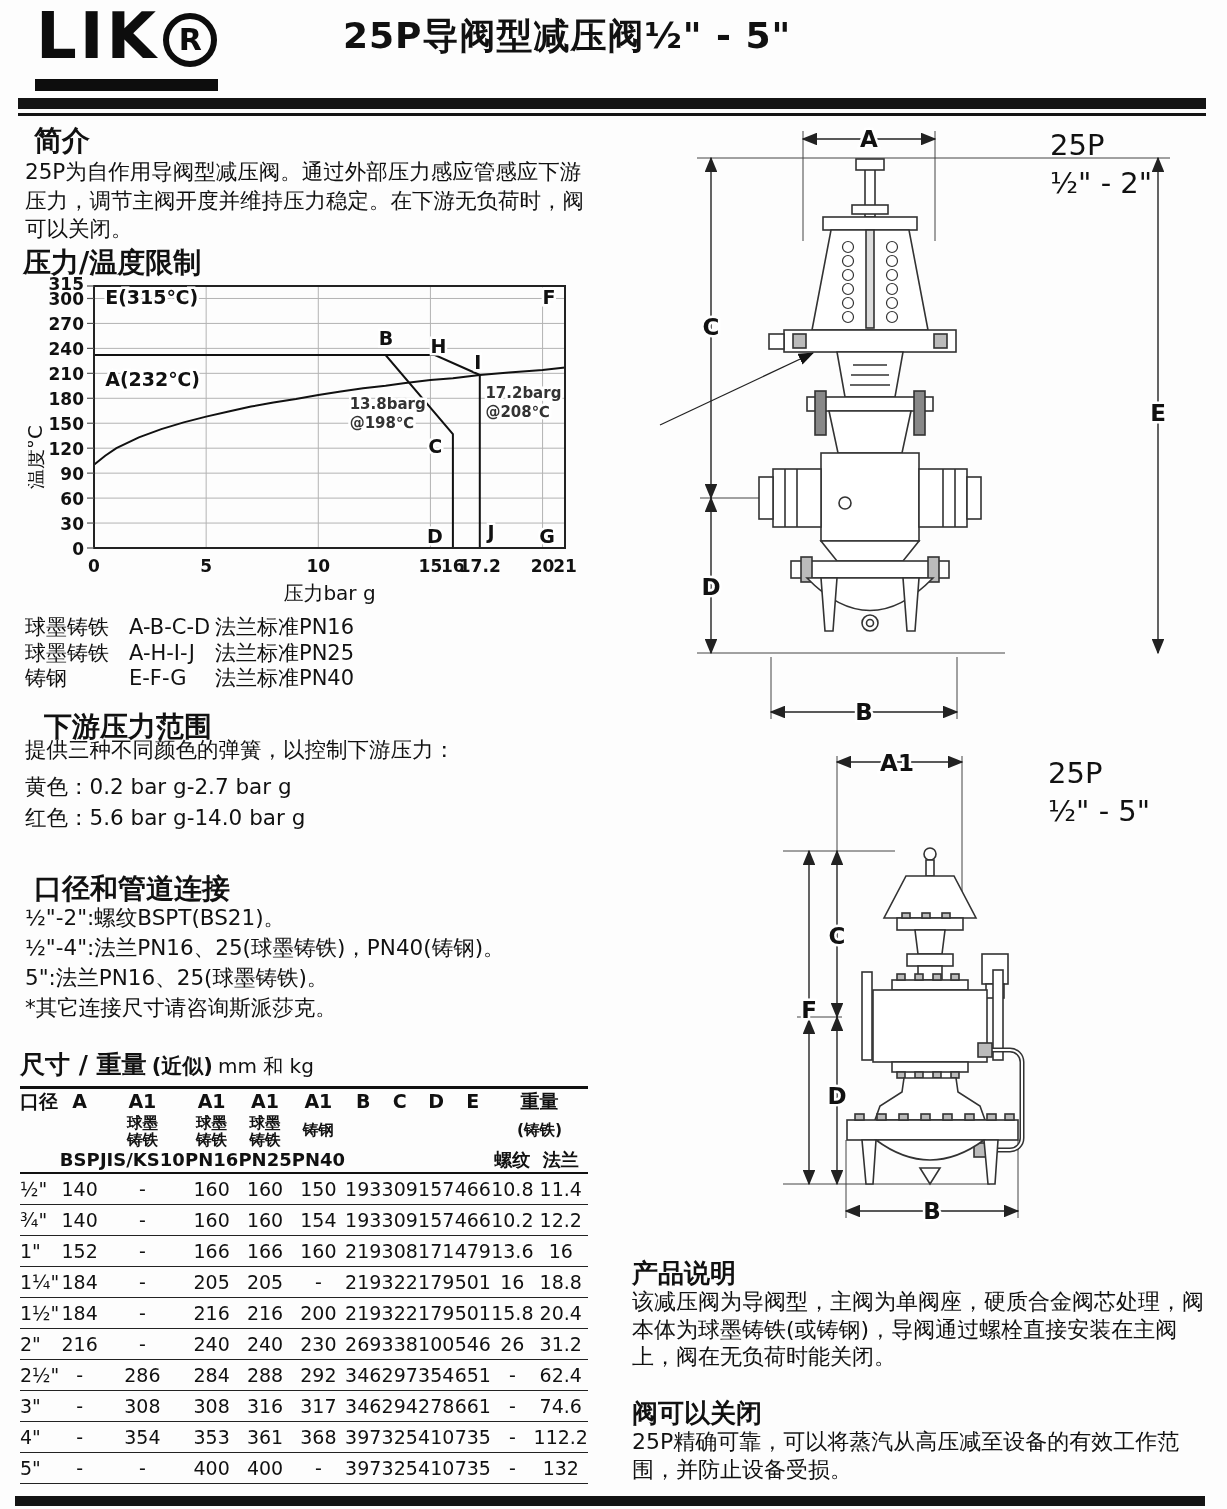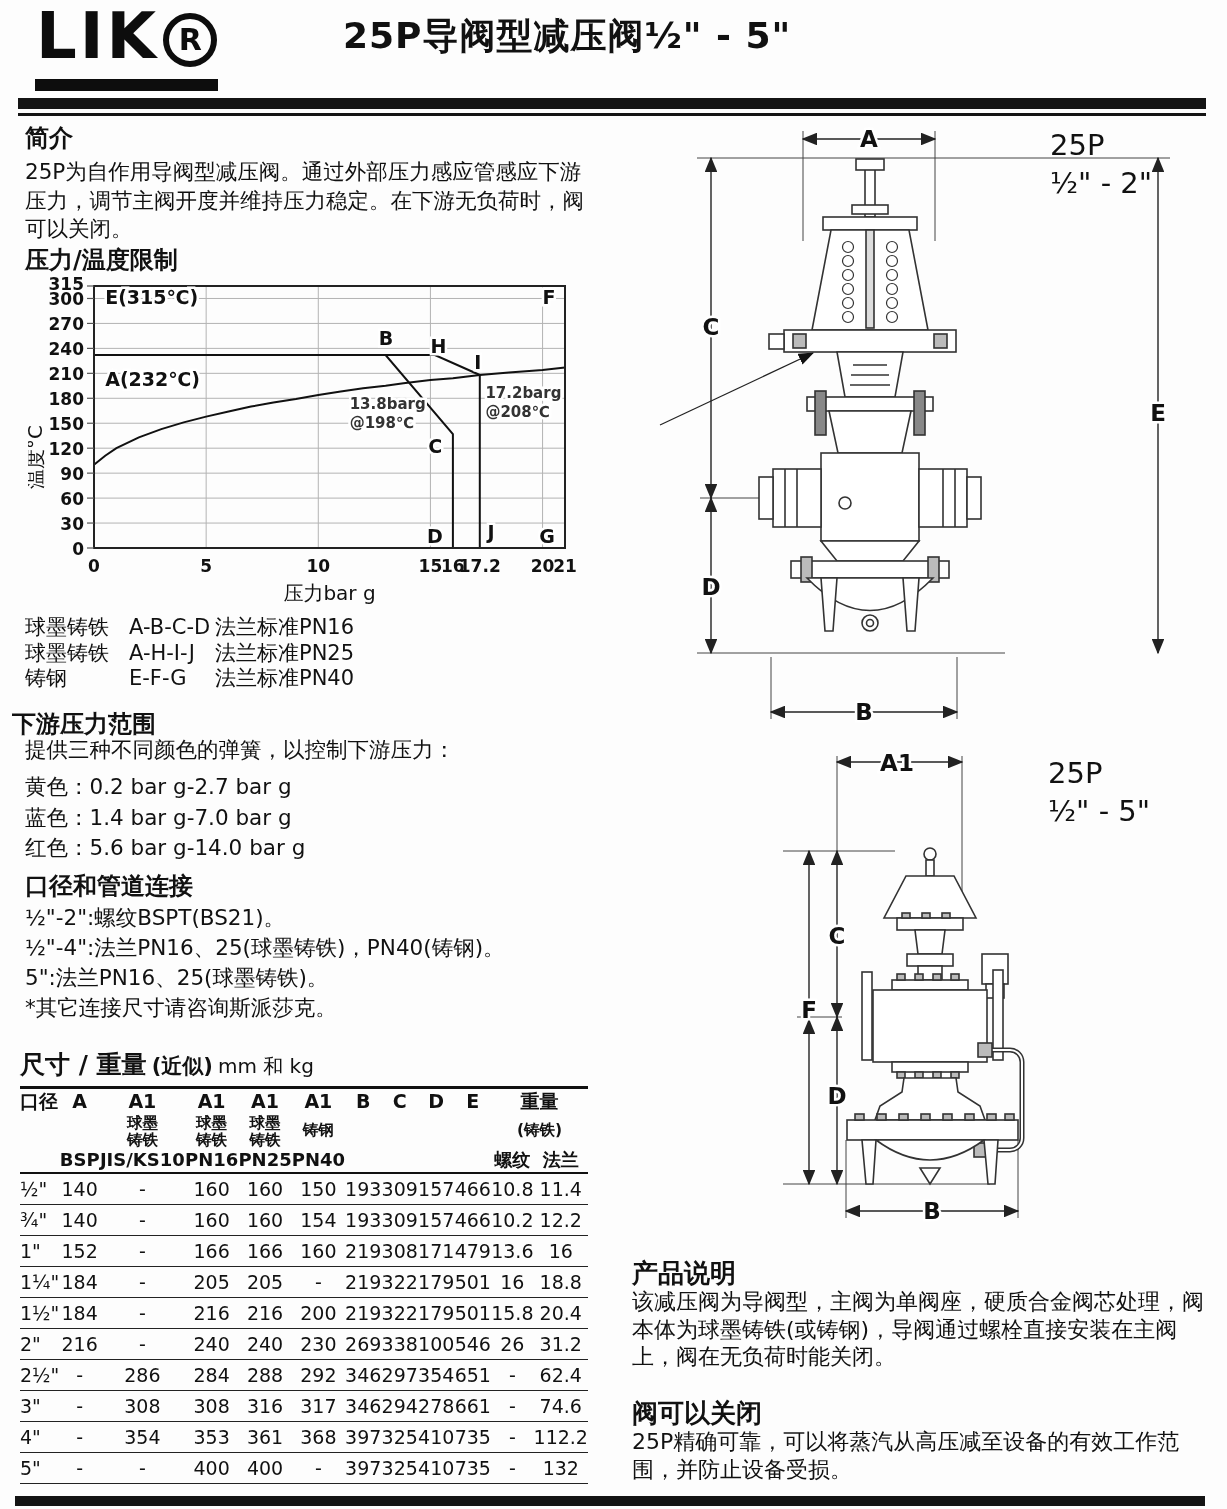--- a/index.html
+++ b/index.html
@@ -9,21 +9,21 @@
   
   .logo-text{left:36px;top:4px;font-size:64px;font-weight:900;letter-spacing:3px;color:#0d0d0d;line-height:64px;}
   .reg-circle{display:inline-block;width:42px;height:42px;border:6px solid #0d0d0d;border-radius:50%;
       font-size:30px;font-weight:900;line-height:42px;text-align:center;letter-spacing:0;vertical-align:8px;margin-left:4px;}
   .logo-bar{left:35px;top:79px;width:183px;height:12px;background:#0d0d0d;}
   .doc-title{left:343px;top:12px;font-size:36px;font-weight:800;letter-spacing:1px;}
   .rule-thick{left:18px;top:98px;width:1188px;height:11px;background:#141414;}
   .rule-thin{left:18px;top:113px;width:1188px;height:3px;background:#141414;}
   .bottom-bar{left:15px;top:1496px;width:1190px;height:10px;background:#141414;}
   
-  .h2{font-size:24px;font-weight:800;}
+  .h2{font-size:28px;font-weight:800;margin-left:9px;}
   .h2b{font-size:26px;font-weight:800;}
   .para{font-size:21.5px;line-height:28.5px;}
   
   .mat-row{display:flex;font-size:21px;line-height:25.5px;}
   .mat-c1{width:104px;}
   .mat-c2{width:86px;}
   
   .spring-line{font-size:21.5px;line-height:30.5px;}
   .conn-line{font-size:21.5px;line-height:30px;}
   
@@ -53,21 +53,21 @@
 
   <div class="abs logo-text"><span>LIK</span><span class="reg-circle">R</span></div>
   <div class="abs logo-bar"></div>
   <div class="abs doc-title">25P导阀型减压阀½" - 5"</div>
   <div class="abs rule-thick"></div>
   <div class="abs rule-thin"></div>
 
   <div class="abs h2" style="left:25px;top:122px;">简介</div>
   <div class="abs para" style="left:25px;top:158px;width:560px;">25P为自作用导阀型减压阀。通过外部压力感应管感应下游压力，调节主阀开度并维持压力稳定。在下游无负荷时，阀可以关闭。</div>
 
-  <div class="abs h2" style="left:25px;top:244px;">压力/温度限制</div>
+  <div class="abs h2" style="left:14px;top:244px;">压力/温度限制</div>
   <svg id="ptchart" class="abs" style="left:28px;top:276px;" width="550" height="338" viewBox="0 0 550 338">
       <line x1="178.14285714285714" y1="10" x2="178.14285714285714" y2="272" stroke="#b3b3b3" stroke-width="1"></line>
       <line x1="290.2857142857143" y1="10" x2="290.2857142857143" y2="272" stroke="#b3b3b3" stroke-width="1"></line>
       <line x1="402.42857142857144" y1="10" x2="402.42857142857144" y2="272" stroke="#b3b3b3" stroke-width="1"></line>
       <line x1="514.5714285714286" y1="10" x2="514.5714285714286" y2="272" stroke="#b3b3b3" stroke-width="1"></line>
       <line x1="66" y1="247.04761904761904" x2="537" y2="247.04761904761904" stroke="#b3b3b3" stroke-width="1"></line>
       <line x1="66" y1="222.0952380952381" x2="537" y2="222.0952380952381" stroke="#b3b3b3" stroke-width="1"></line>
       <line x1="66" y1="197.14285714285717" x2="537" y2="197.14285714285717" stroke="#b3b3b3" stroke-width="1"></line>
       <line x1="66" y1="172.1904761904762" x2="537" y2="172.1904761904762" stroke="#b3b3b3" stroke-width="1"></line>
       <line x1="66" y1="147.23809523809524" x2="537" y2="147.23809523809524" stroke="#b3b3b3" stroke-width="1"></line>
@@ -142,25 +142,24 @@
       <span class="mat-c2">A-H-I-J</span>
       <span>法兰标准PN25</span>
     </div>
     <div class="mat-row">
       <span class="mat-c1">铸钢</span>
       <span class="mat-c2">E-F-G</span>
       <span>法兰标准PN40</span>
     </div>
   </div>
 
-  <div class="abs h2" style="left:12px;top:708px;">下游压力范围</div>
+  <div class="abs h2" style="left:35px;top:708px;">下游压力范围</div>
   <div class="abs para" style="left:25px;top:736px;width:560px;">提供三种不同颜色的弹簧，以控制下游压力：</div>
   <div class="abs" style="left:25px;top:772px;">
     <div class="spring-line"><span>黄色：</span><span>0.2 bar g-2.7 bar g</span></div>
-    <div class="spring-line"><span>蓝色：</span><span>1.4 bar g-7.0 bar g</span></div>
     <div class="spring-line"><span>红色：</span><span>5.6 bar g-14.0 bar g</span></div>
   </div>
 
   <div class="abs h2" style="left:25px;top:870px;">口径和管道连接</div>
   <div class="abs" style="left:25px;top:903px;width:575px;">
     <div class="conn-line">½"-2":螺纹BSPT(BS21)。</div>
     <div class="conn-line">½"-4":法兰PN16、25(球墨铸铁)，PN40(铸钢)。</div>
     <div class="conn-line">5":法兰PN16、25(球墨铸铁)。</div>
     <div class="conn-line">*其它连接尺寸请咨询斯派莎克。</div>
   </div>

